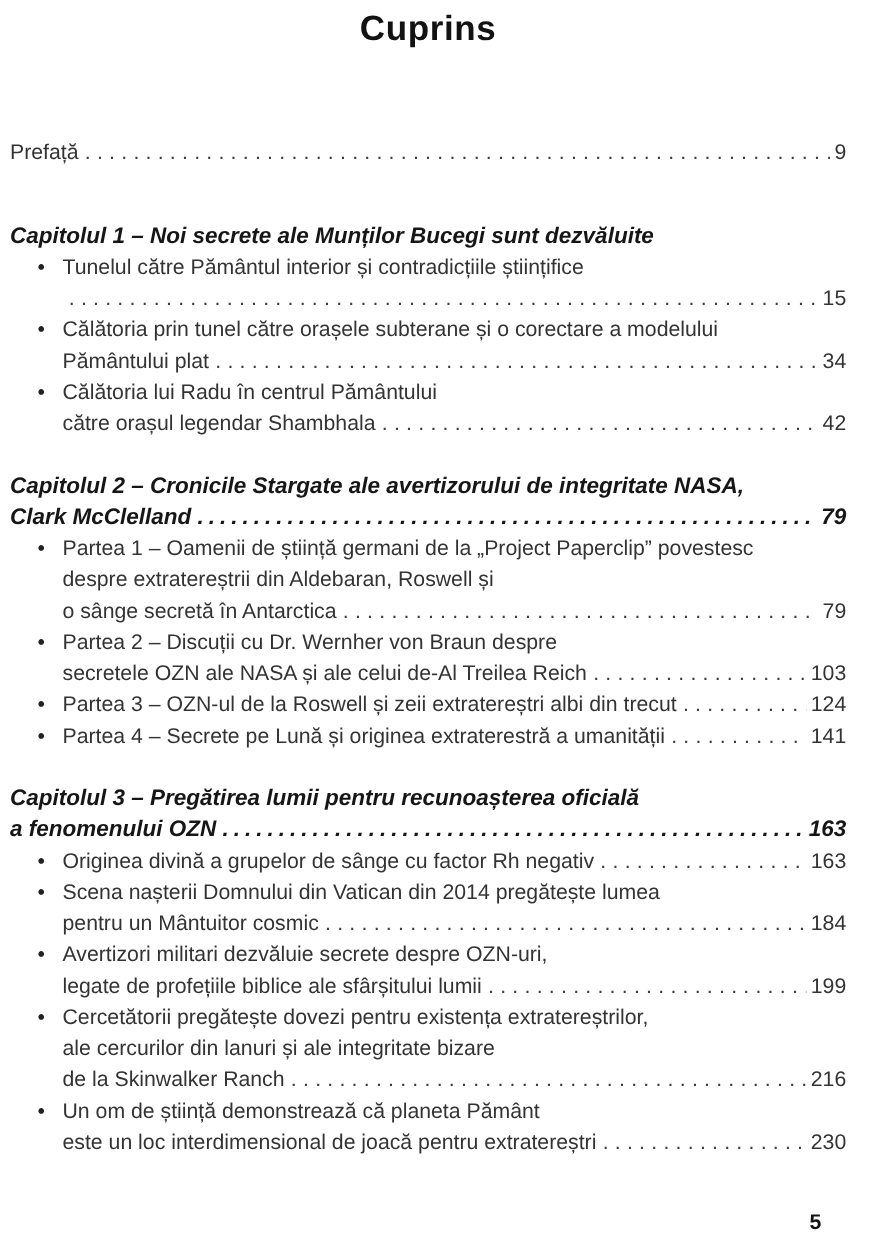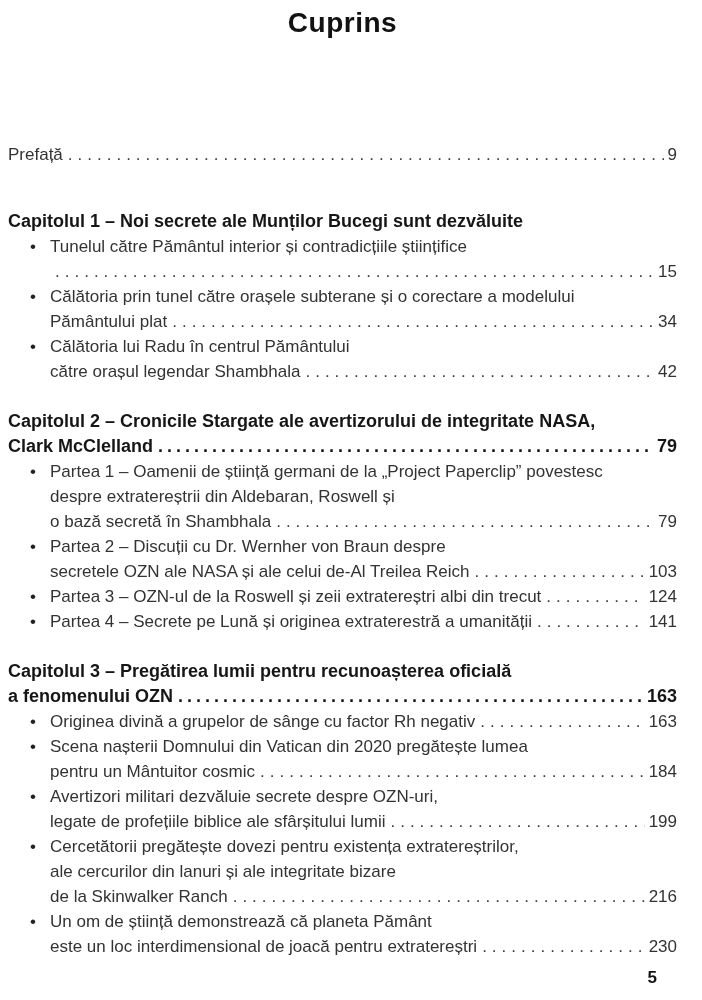--- a/index.html
+++ b/index.html
@@ -14,26 +14,26 @@
     position: absolute; inset: 0;
     padding: 8px 25px 0 8px;
     background: #ffffff;
   }
   .title {
     font-size: 28px; line-height: 30px;
     font-weight: 700; color: #121212;
     text-align: center; letter-spacing: 0.5px;
   }
   .toc {
-    margin-top: 104px;
+    margin-top: 71px;
     font-size: 17px; line-height: 25px;
   }
   .toc-entry { position: relative; }
   .toc-entry.simple { margin-bottom: 42px; }
-  .toc-entry.chapter { margin-top: 25px; }
+  .toc-entry.chapter { margin-top: 25px; font-style: italic; }
   .toc-entry.chapter .toc-line {
     font-weight: 700; font-size: 18px; color: #161616;
   }
   .toc-entry.bullet { padding-left: 42px; }
   .bullet-mark {
     position: absolute; left: 22px; top: 0;
     color: #222222;
   }
   .toc-line {
     display: flex; align-items: baseline;
@@ -115,21 +115,21 @@
       </div>
       <div class="toc-entry bullet">
         <div class="toc-line">
           <span class="bullet-mark">•</span>
           <span class="line-text">Partea 1 – Oamenii de știință germani de la „Project Paperclip” povestesc</span>
         </div>
         <div class="toc-line">
           <span class="line-text">despre extratereștrii din Aldebaran, Roswell și</span>
         </div>
         <div class="toc-line">
-          <span class="line-text">o bază secretă în Shambhala</span>
+          <span class="line-text">o sânge secretă în Antarctica</span>
           <span class="dots">................................................................................................................................................................</span>
           <span class="pagenum">79</span>
         </div>
       </div>
       <div class="toc-entry bullet">
         <div class="toc-line">
           <span class="bullet-mark">•</span>
           <span class="line-text">Partea 2 – Discuții cu Dr. Wernher von Braun despre</span>
         </div>
         <div class="toc-line">
@@ -168,21 +168,21 @@
         <div class="toc-line">
           <span class="bullet-mark">•</span>
           <span class="line-text">Originea divină a grupelor de sânge cu factor Rh negativ</span>
           <span class="dots">................................................................................................................................................................</span>
           <span class="pagenum">163</span>
         </div>
       </div>
       <div class="toc-entry bullet">
         <div class="toc-line">
           <span class="bullet-mark">•</span>
-          <span class="line-text">Scena nașterii Domnului din Vatican din 2020 pregătește lumea</span>
+          <span class="line-text">Scena nașterii Domnului din Vatican din 2014 pregătește lumea</span>
         </div>
         <div class="toc-line">
           <span class="line-text">pentru un Mântuitor cosmic</span>
           <span class="dots">................................................................................................................................................................</span>
           <span class="pagenum">184</span>
         </div>
       </div>
       <div class="toc-entry bullet">
         <div class="toc-line">
           <span class="bullet-mark">•</span>

